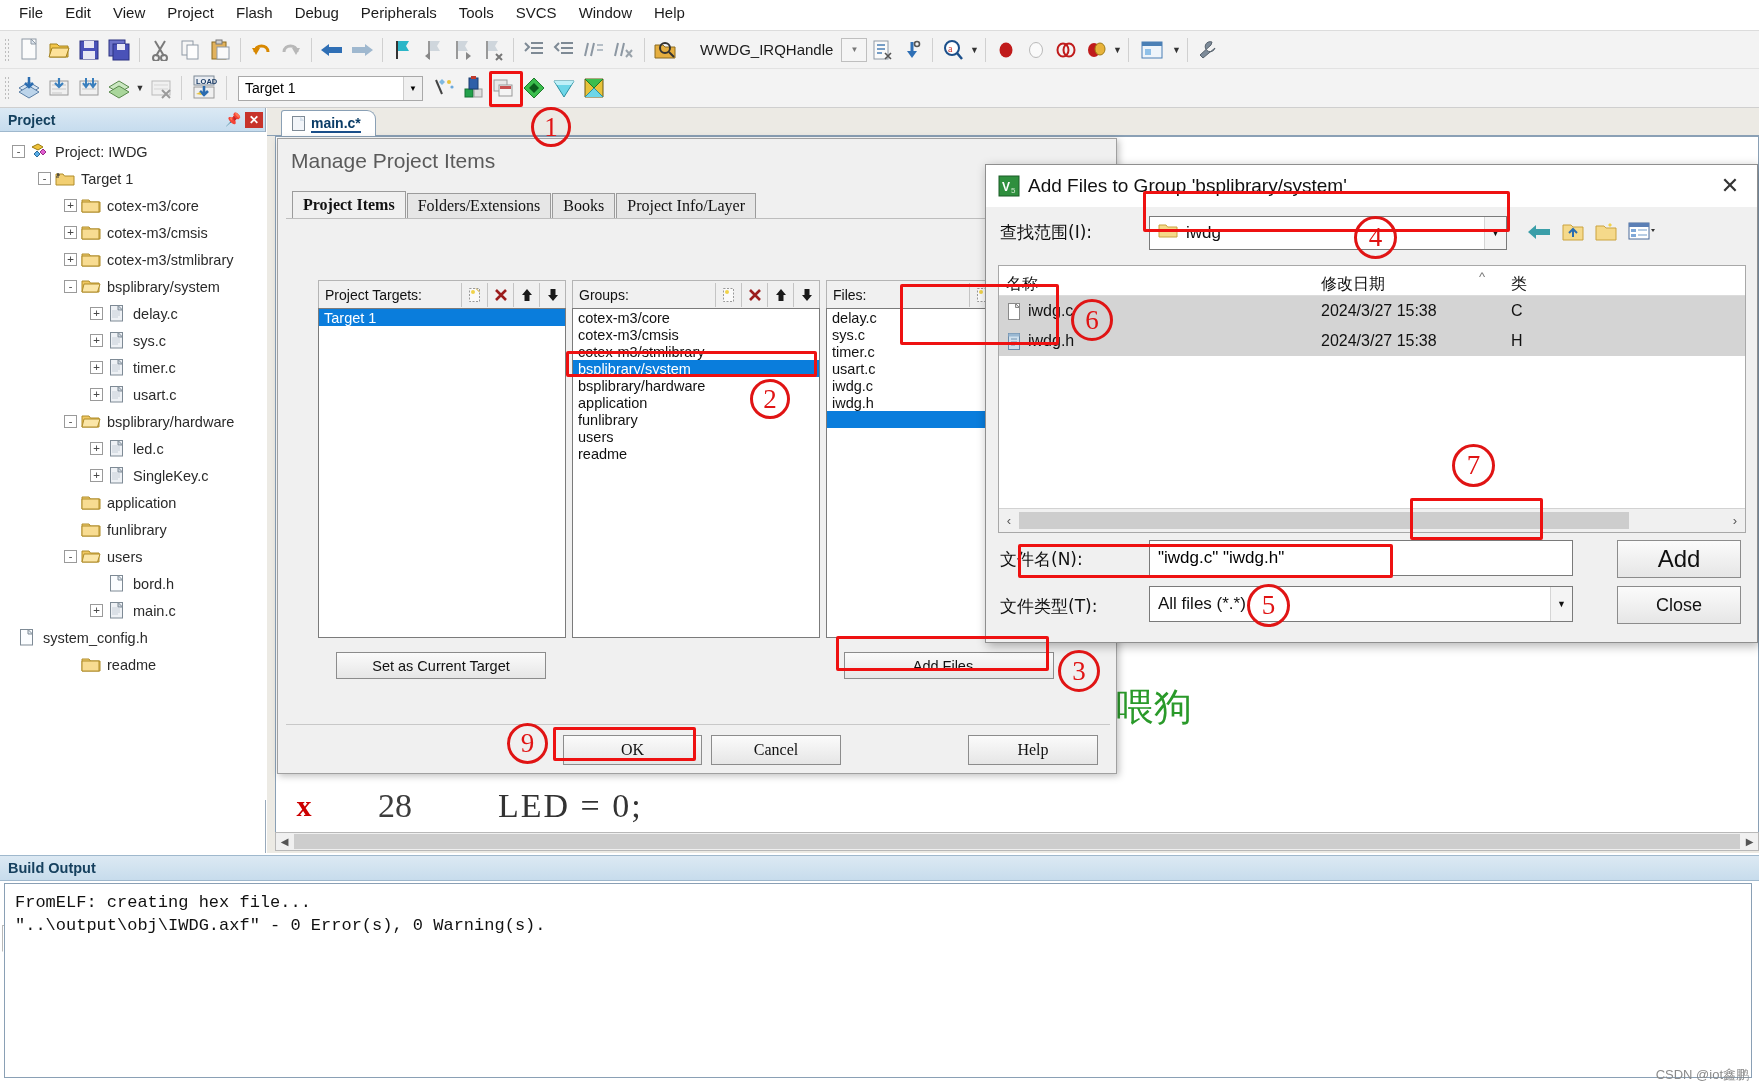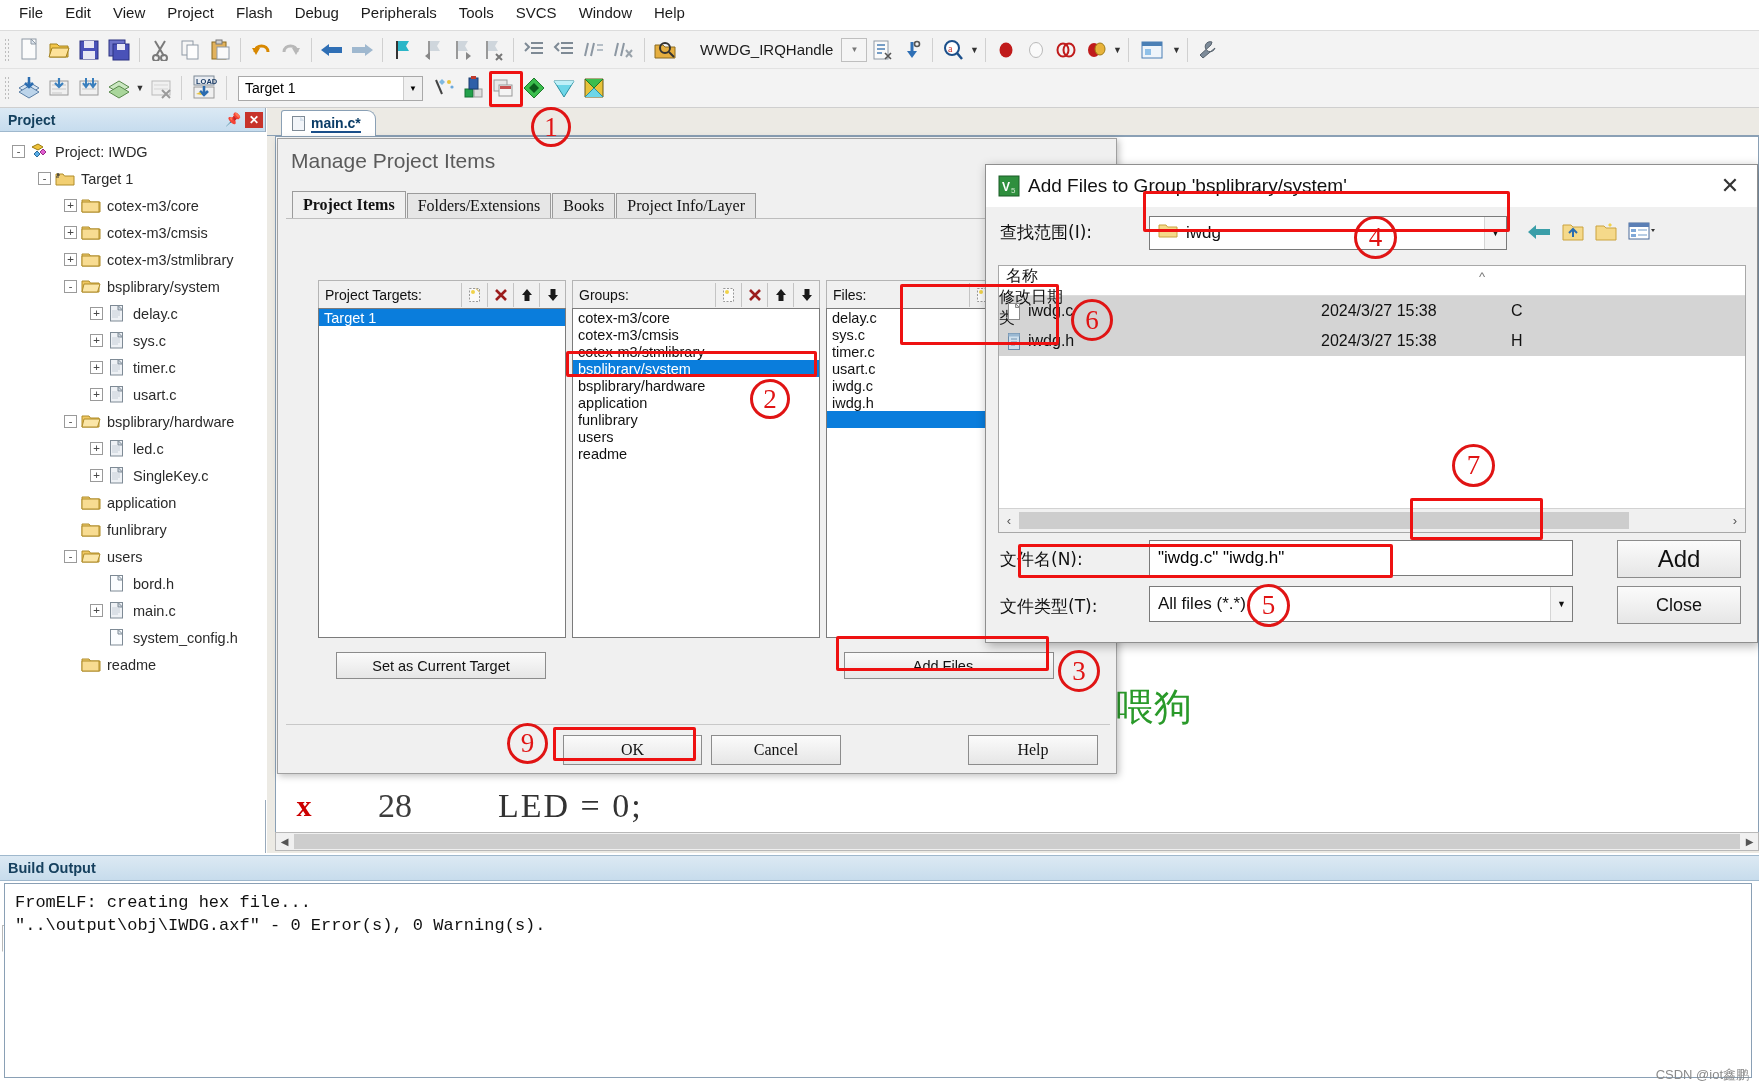--- a/index.html
+++ b/index.html
@@ -252,23 +252,23 @@
   .combo {
     background: #fff; border: 1px solid #7a7a7a; display: flex; align-items: center;
     font-size: 17px; color: #111; padding-left: 8px;
   }
   .combo .arrow {
     width: 22px; height: 100%; border-left: 1px solid #d5d5d5; background: #f4f4f4;
     display: flex; align-items: center; justify-content: center; font-size: 9px;
   }
   .filelist { background: #fff; border: 1px solid #a8a8a8; }
   .fl-head {
-    display: flex; height: 30px; align-items: flex-start;
+    display: flex; height: 30px; align-items: flex-end;
     border-bottom: 1px solid #dcdcdc; font-size: 16px;
-    font-family: "DejaVu Sans", sans-serif; color: #111; flex-direction: column;
+    font-family: "DejaVu Sans", sans-serif; color: #111;
   }
   .fl-row { display: flex; height: 30px; align-items: center; font-size: 16px; color: #111; }
   .fl-row.sel { background: #d4d4d4; }
   .fl-c1 { width: 322px; padding-left: 7px; display: flex; align-items: center; }
   .fl-c2 { width: 190px; }
   .fl-c3 { width: 80px; }
   .fl-scroll {
     height: 24px; background: #f0f0f0; display: flex; align-items: center;
     border-top: 1px solid #d2d2d2;
   }
@@ -753,21 +753,21 @@
         </div>
         <div class="trow" style="padding-left: 90px;">
           <span class="exp">+</span>
           <span class="ico"><svg width="20" height="17">
               <rect x="3.5" y="0.5" width="12" height="15.5" fill="#eef1f5" stroke="#7e8a95"></rect>
               <path d="M11 0.5 L15.5 5 L11 5 Z" fill="#ccd6e0" stroke="#7e8a95"></path>
               <path d="M5 6 h8 M5 8 h8 M5 10 h8 M5 12 h6" stroke="#c2ccd6" stroke-width="0.9"></path>
             </svg></span>
           <span>main.c</span>
         </div>
-        <div class="trow" style="padding-left: 90px;">
+        <div class="trow" style="">
           <span class="exp hidden"></span>
           <span class="ico"><svg width="20" height="17">
               <rect x="3.5" y="0.5" width="12" height="15.5" fill="#fbfdff" stroke="#7e8a95"></rect>
               <path d="M11 0.5 L15.5 5 L11 5 Z" fill="#e2ebf3" stroke="#7e8a95"></path>
             </svg></span>
           <span>system_config.h</span>
         </div>
         <div class="trow" style="padding-left: 64px;">
           <span class="exp hidden"></span>
           <span class="ico"><svg width="20" height="17">

